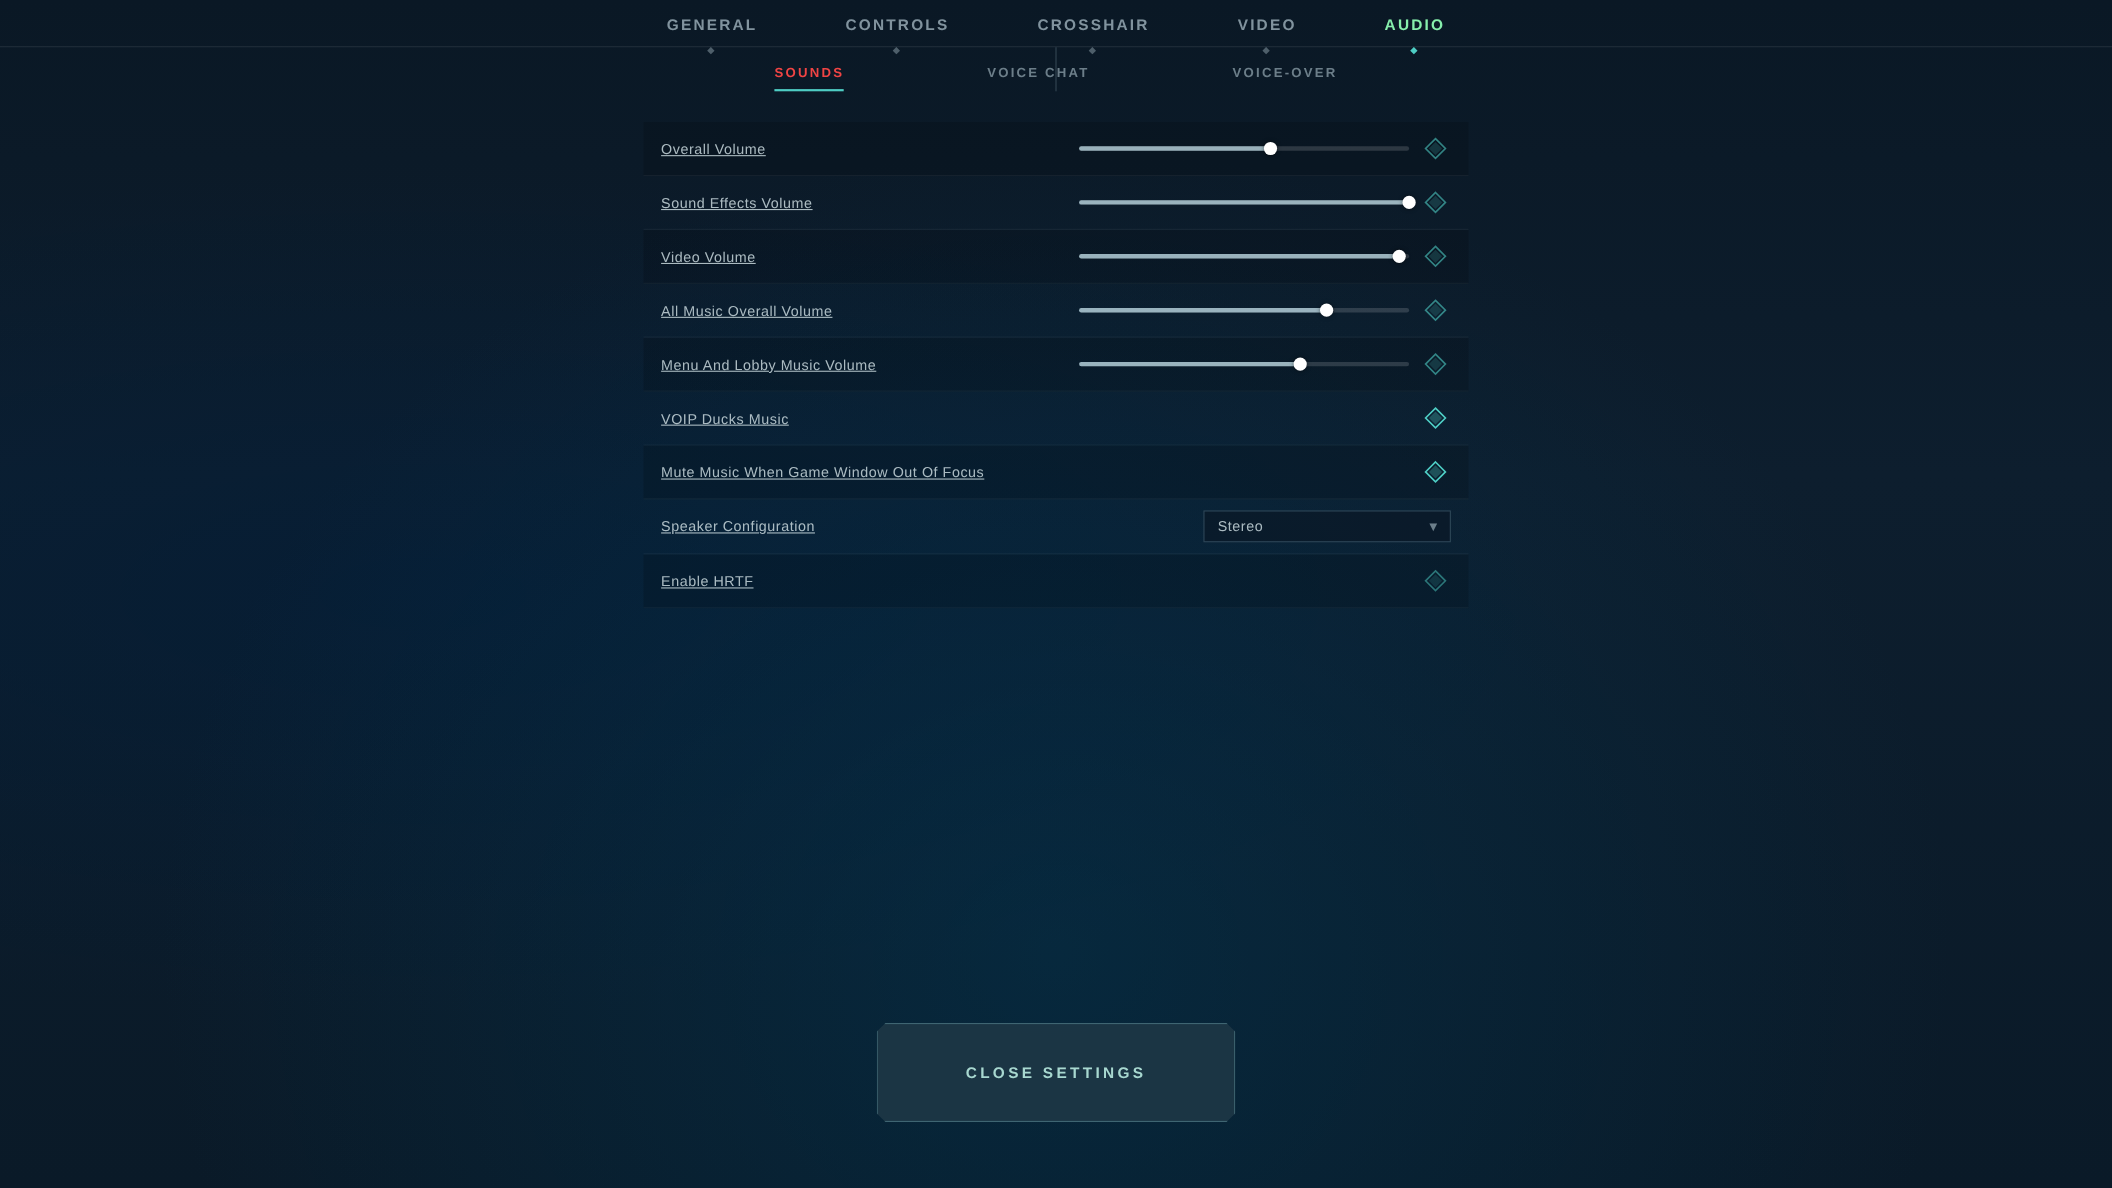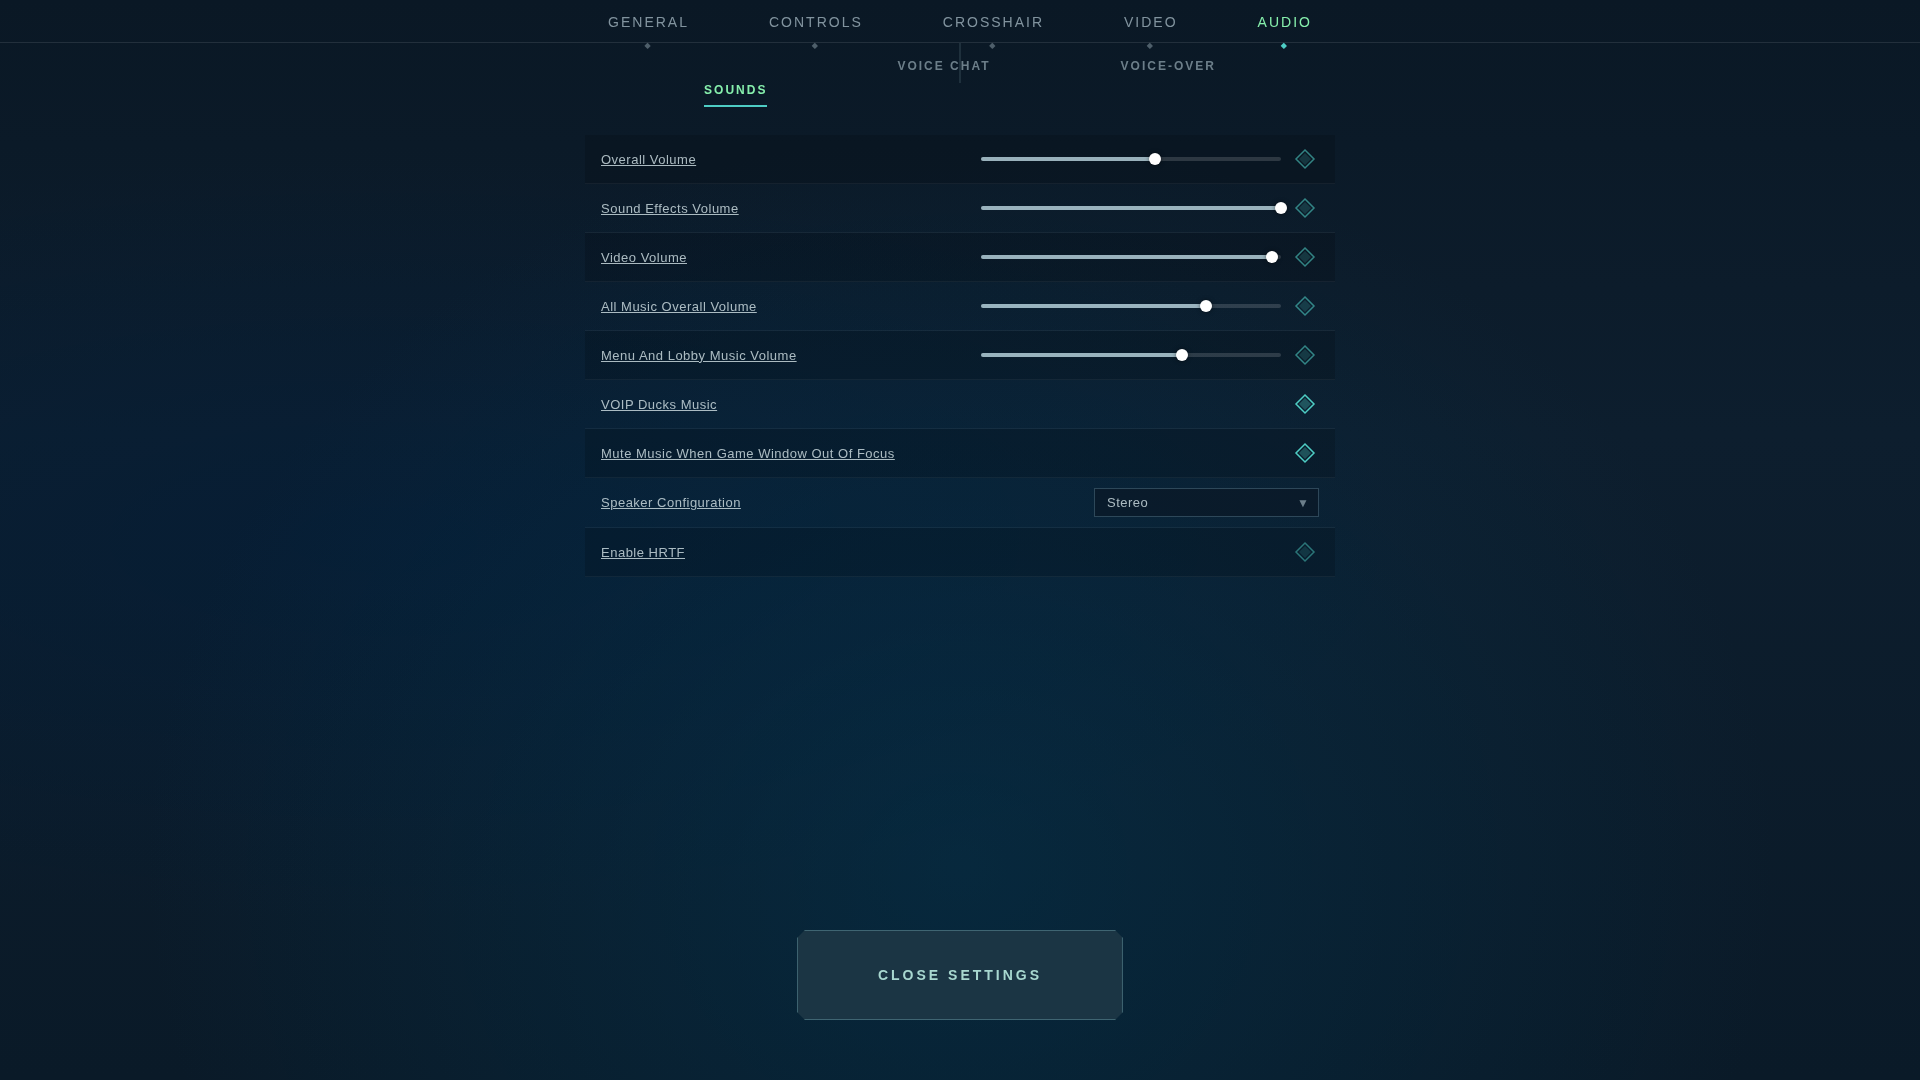--- a/index.html
+++ b/index.html
@@ -32,21 +32,21 @@
       justify-content: center;
       align-items: center;
       gap: 80px;
       padding: 14px 0 0 0;
       border-bottom: 1px solid rgba(255,255,255,0.1);
     }
 
     .nav-tab {
       color: rgba(180,200,210,0.7);
       font-size: 14px;
-      font-weight: 400;
+      font-weight: 700;
       letter-spacing: 2px;
       text-transform: uppercase;
       cursor: pointer;
       padding-bottom: 12px;
       position: relative;
       transition: color 0.2s;
     }
 
     .nav-tab.active {
       color: #86efac;
@@ -80,23 +80,22 @@
       font-size: 12px;
       font-weight: 600;
       letter-spacing: 2px;
       text-transform: uppercase;
       cursor: pointer;
       padding-bottom: 8px;
       transition: color 0.2s;
     }
 
     .sub-tab.active {
-      color: #86efac;
+      color: #ef4444;
       border-bottom: 2px solid #4ecdc4;
-      margin-top: 24px;
     }
 
     
     .connector {
       position: absolute;
       top: 0;
       left: 50%;
       transform: translateX(-50%);
       width: 1px;
       height: 40px;

